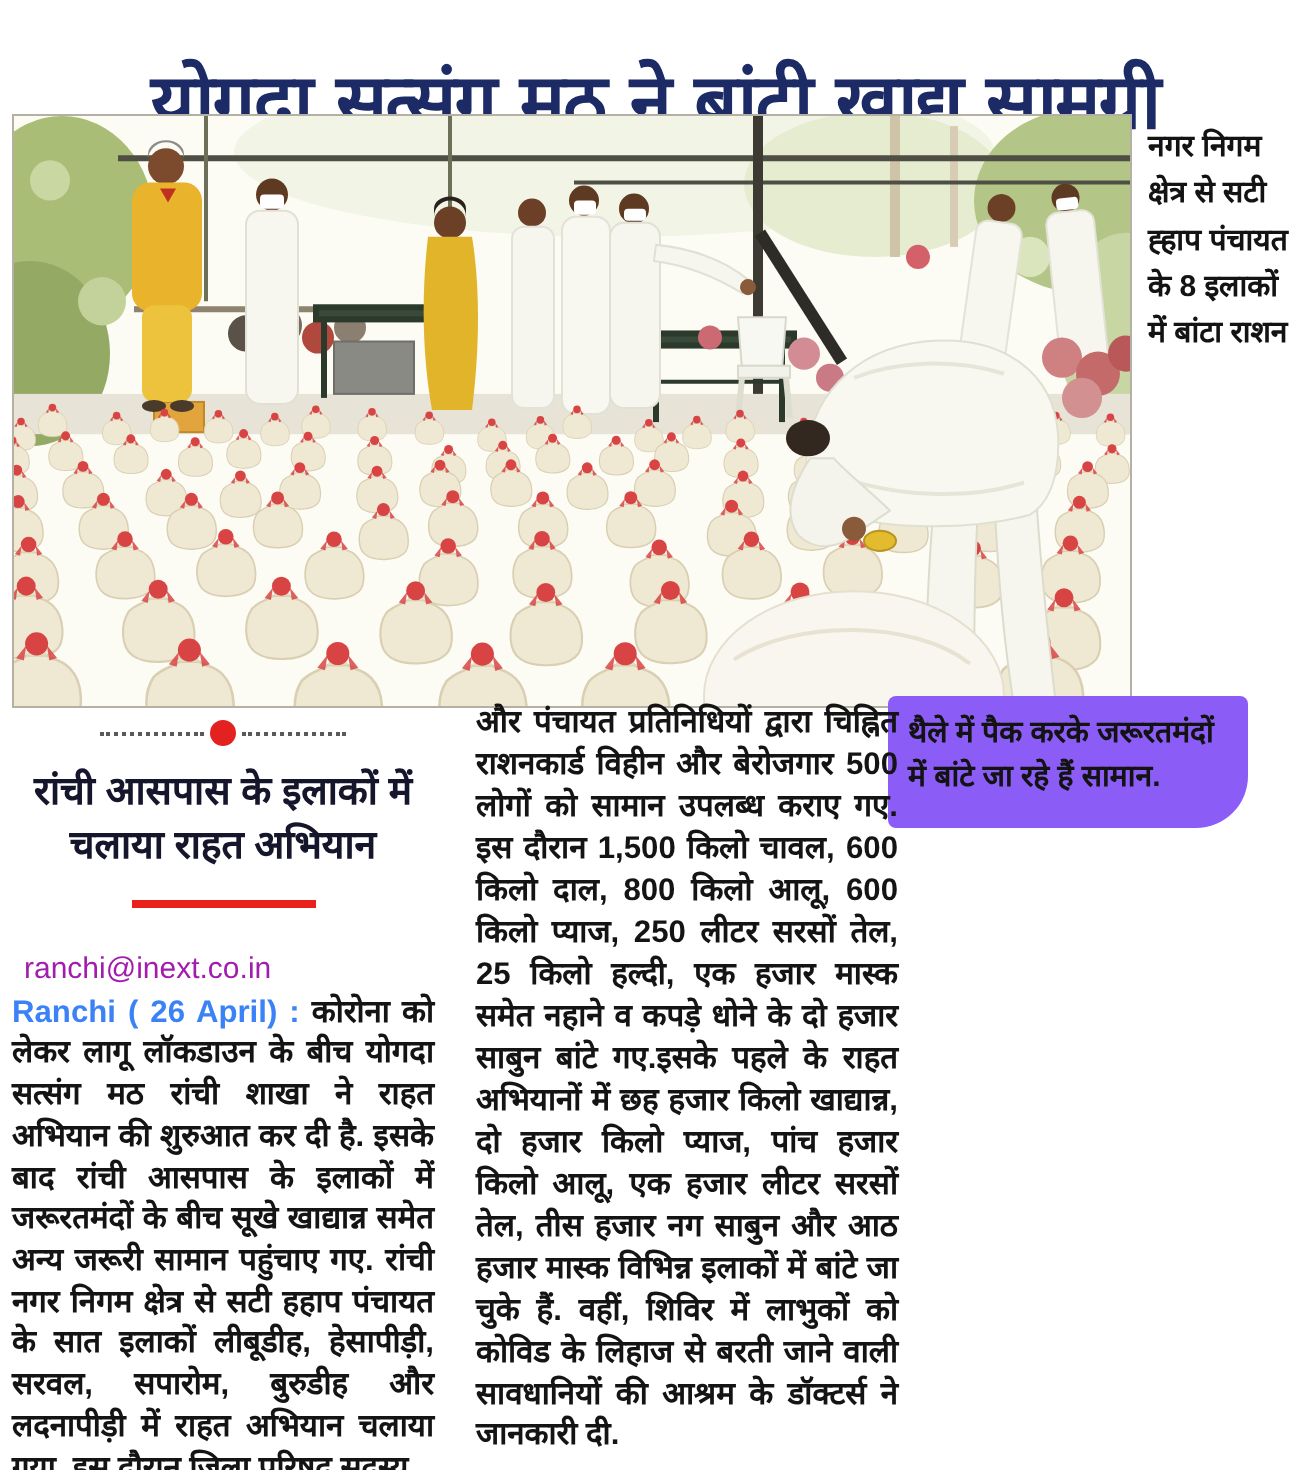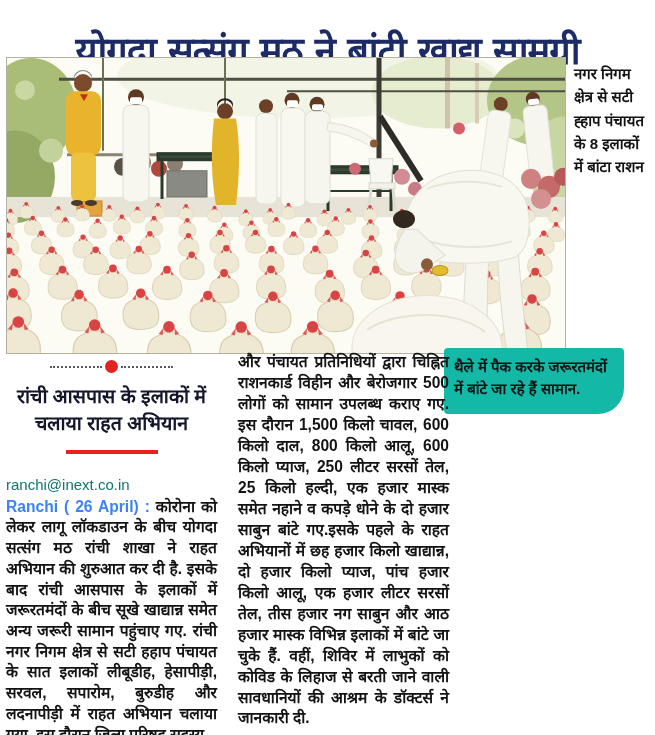--- a/index.html
+++ b/index.html
@@ -21,36 +21,36 @@
   }
   .photo-frame svg{display:block;width:100%;height:100%;}
   
   .side-caption{
     position:absolute;left:574px;top:62px;width:78px;
     font-size:15px;font-weight:700;line-height:1.55;color:#131313;
   }
   
   .caption-box{
     position:absolute;left:444px;top:348px;width:160px;
-    background:#14b8a6;border-radius:4px 4px 26px 4px;
+    background:#8b5cf6;border-radius:4px 4px 26px 4px;
     padding:8px 10px 14px 10px;
     font-size:15px;font-weight:700;line-height:1.45;color:#131313;
   }
   
   .col1{position:absolute;left:6px;top:356px;width:211px;}
   .col2{position:absolute;left:238px;top:352px;width:211px;}
   .ornament{display:flex;align-items:center;justify-content:center;margin:4px 0 6px 0;}
   .ornament .dots{width:52px;border-top:2px dotted #5a5a5a;height:0;}
   .ornament .dot{width:13px;height:13px;border-radius:50%;background:#e32121;margin:0 3px;}
   .subhead{
     text-align:center;font-size:19.5px;font-weight:700;line-height:1.4;
     color:#15152b;margin:0 4px;
   }
   .red-rule{width:92px;height:4px;background:#e8211b;margin:12px auto 0 auto;}
-  .email{font-size:15px;color:#0f766e;margin:22px 0 2px 0;}
+  .email{font-size:15px;color:#a21caf;margin:22px 0 2px 6px;}
   .bodytext{
     font-size:15.6px;line-height:1.33;color:#141414;text-align:justify;
     font-weight:600;
   }
   .dateline{font-weight:800;color:#3b82f6;}
   .col2 .bodytext{line-height:1.345;}
 </style>
 </head>
 <body>
 

